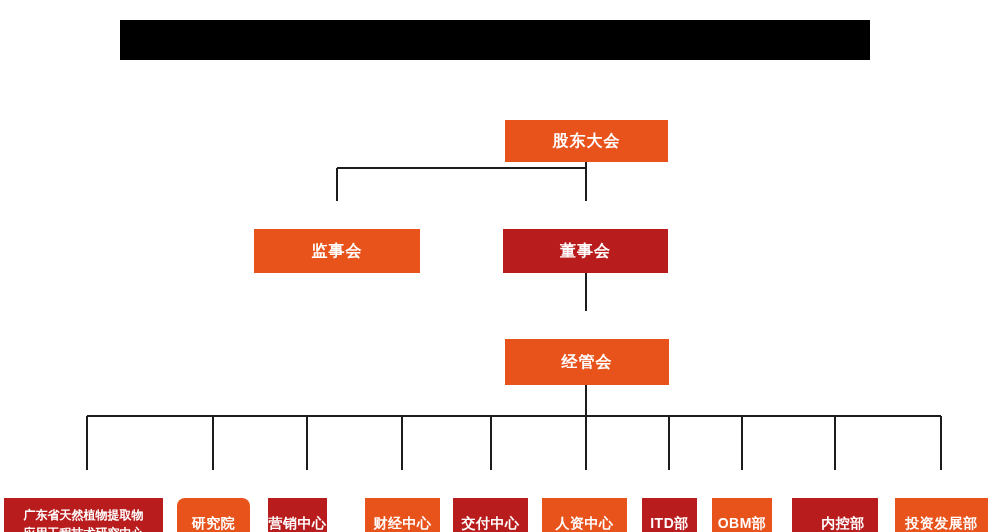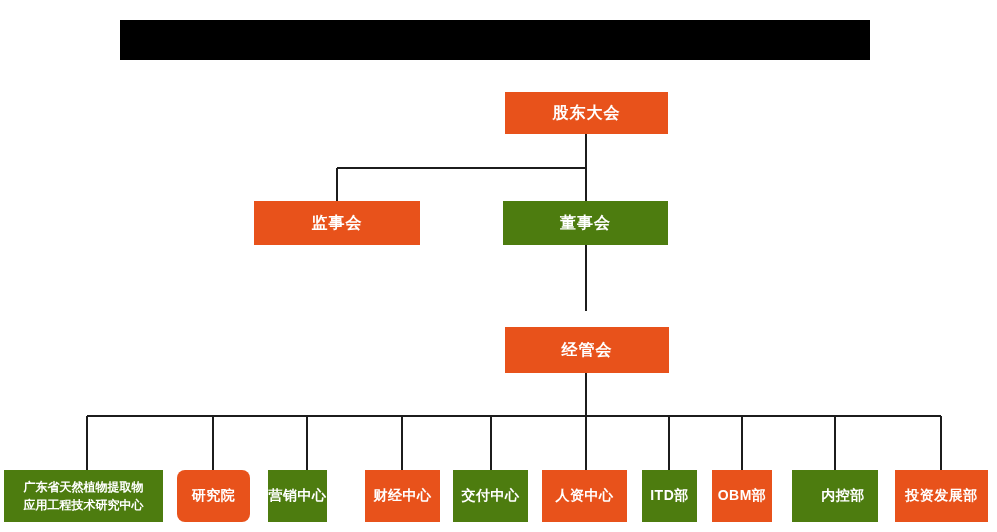--- a/index.html
+++ b/index.html
@@ -26,32 +26,33 @@
   .node {
     position: absolute;
     display: flex;
     align-items: center;
     justify-content: center;
     color: #ffffff;
     font-weight: bold;
     text-align: center;
     box-sizing: border-box;
     letter-spacing: 1px;
+    margin-top: 28px;
   }
   .dark  { background: #E8521B; }
-  .light { background: #4d7c0f; }
+  .light { background: #b91c1c; }
   .lvl-top { font-size: 16px; }
   .lvl-bottom { font-size: 14px; letter-spacing: 0.5px; }
   .lvl-bottom.long { font-size: 12px; line-height: 1.5; padding: 2px 16px; letter-spacing: 0; }
 
   
   .n-shareholders { left: 505px; top: 92px;  width: 163px; height: 42px; }
   .n-supervisory  { left: 254px; top: 201px; width: 166px; height: 44px; align-items: center; }
   .n-board        { left: 503px; top: 201px; width: 165px; height: 44px; }
-  .n-management   { left: 505px; top: 327px; width: 164px; height: 46px; }
+  .n-management   { left: 505px; top: 311px; width: 164px; height: 46px; }
   .n-b0 { left: 4px;   top: 470px; width: 159px; height: 52px; }
   .n-b1 { left: 177px; top: 470px; width: 73px;  height: 52px; border-radius: 8px; }
   .n-b2 { left: 268px; top: 470px; width: 59px;  height: 52px; }
   .n-b3 { left: 365px; top: 470px; width: 75px;  height: 52px; }
   .n-b4 { left: 453px; top: 470px; width: 75px;  height: 52px; }
   .n-b5 { left: 542px; top: 470px; width: 85px;  height: 52px; }
   .n-b6 { left: 642px; top: 470px; width: 55px;  height: 52px; }
   .n-b7 { left: 712px; top: 470px; width: 60px;  height: 52px; }
   .n-b8 { left: 792px; top: 470px; width: 86px;  height: 52px; padding-left: 16px; }
   .n-b9 { left: 895px; top: 470px; width: 93px;  height: 52px; }

